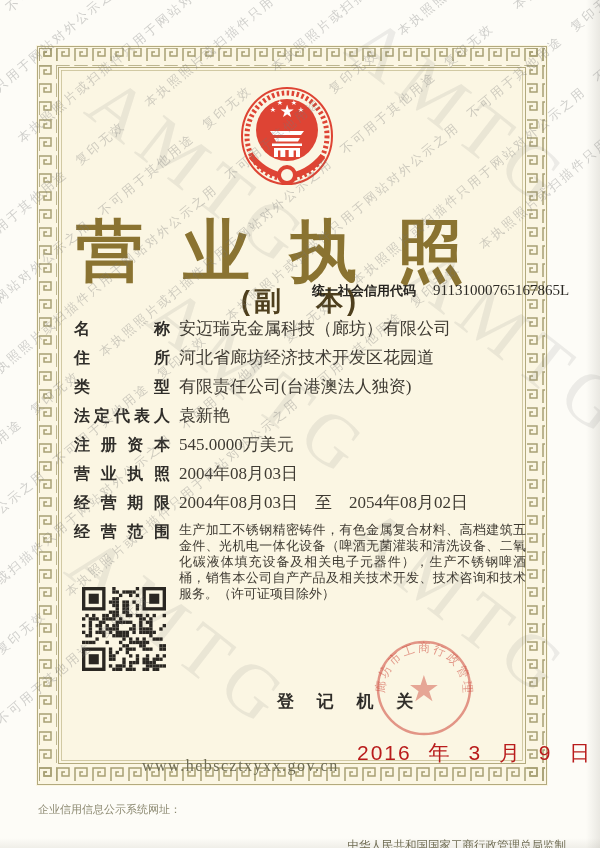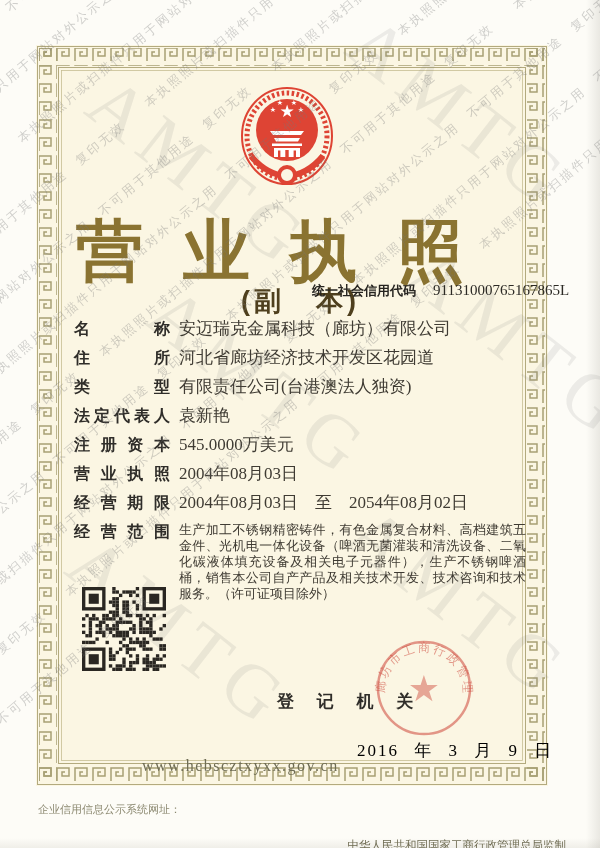--- a/index.html
+++ b/index.html
@@ -40,22 +40,22 @@
       text-align:justify;text-align-last:justify;line-height:19px;}
   .row-value{flex:1;padding-left:9px;font-size:17px;line-height:19px;color:#3f3b33;
       font-family:"Liberation Serif",serif;}
   .row.scope .row-value{font-size:13px;line-height:16px;text-align:justify;}
   
   .qr{position:absolute;left:82px;top:587px;z-index:10;}
   
   .reg-label{position:absolute;left:277px;top:690px;z-index:10;font-size:17px;font-weight:700;
       letter-spacing:9px;color:#2f2d29;white-space:nowrap;}
   .seal{position:absolute;left:374px;top:638px;z-index:22;}
-  .reg-date{position:absolute;left:357px;top:739px;z-index:23;font-size:17px;color:#000000;
-      font-family:Liberation Serif, serif;letter-spacing:2px;word-spacing:9px;white-space:nowrap;}
+  .reg-date{position:absolute;left:357px;top:739px;z-index:23;font-size:21px;color:#b91c1c;
+      font-family:Liberation Sans, sans-serif;letter-spacing:2px;word-spacing:9px;white-space:nowrap;}
   .cert-url{position:absolute;left:142px;top:757px;z-index:10;font-size:16px;
       color:#6f6d55;letter-spacing:1.5px;font-family:Liberation Serif, serif;}
   
   .footer-left{position:absolute;left:38px;top:802px;font-size:11px;color:#8b8870;z-index:10;}
   .footer-right{position:absolute;right:34px;top:802px;font-size:11.5px;color:#6e6b52;z-index:10;margin-top:36px;}
 </style>
 </head>
 <body>
 
 <div class="page">

